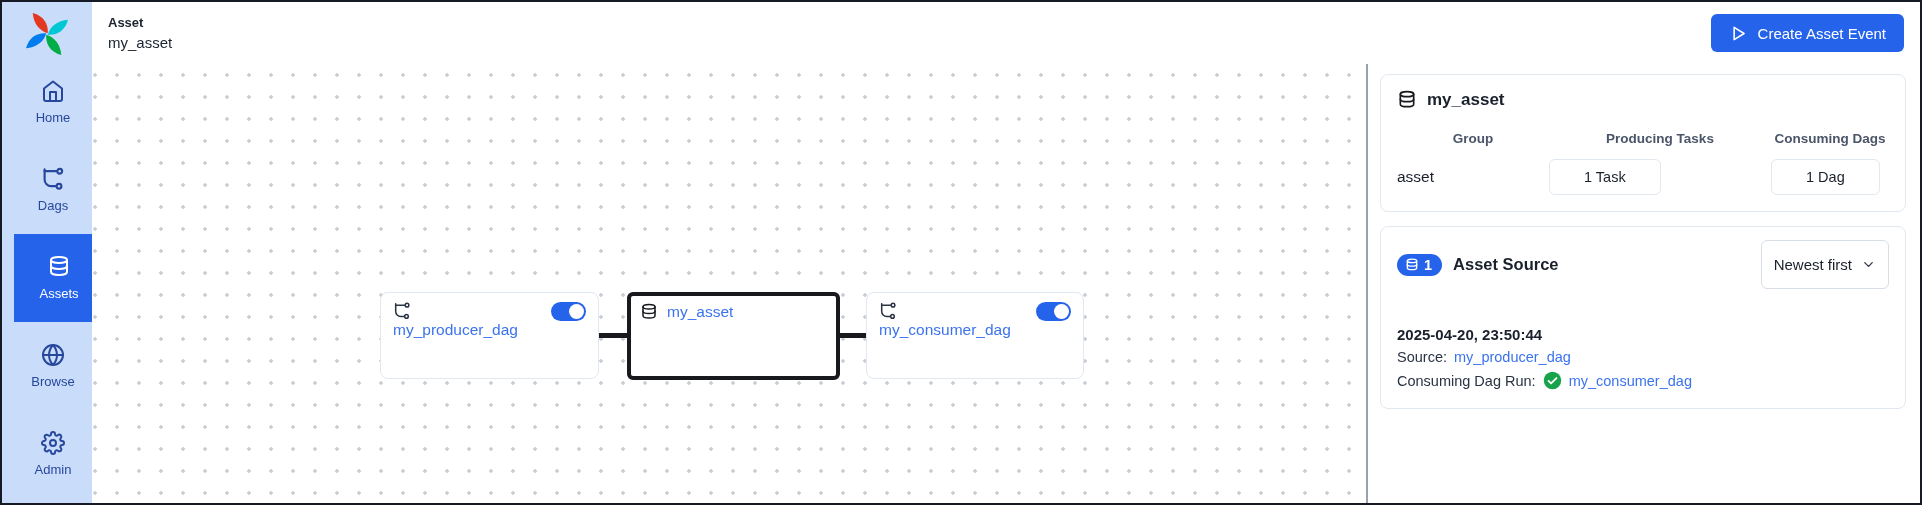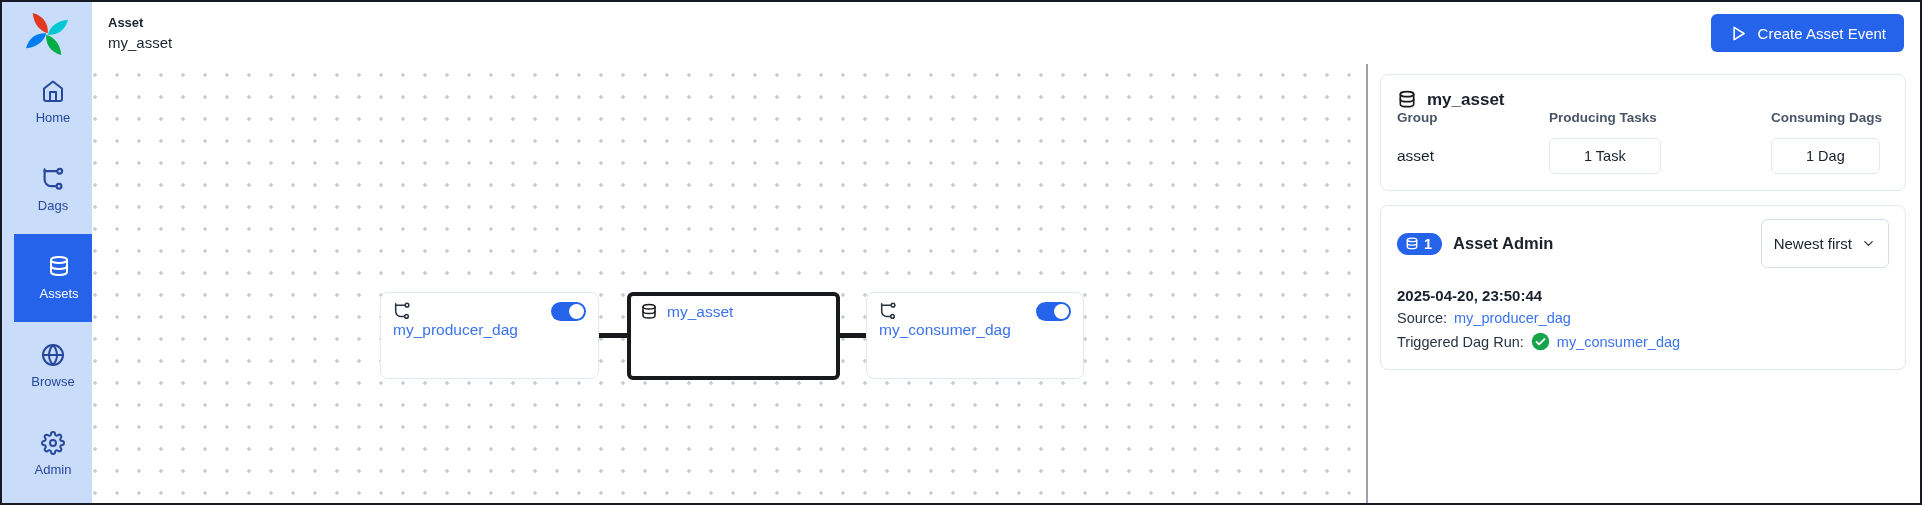--- a/index.html
+++ b/index.html
@@ -47,33 +47,33 @@
   .toggle{width:35px; height:19px; border-radius:10px; background:var(--accent); position:relative; cursor:pointer; flex:0 0 auto;}
   .toggle .knob{position:absolute; right:2px; top:2px; width:15px; height:15px; border-radius:50%; background:#fff;}
 
   
   .panel{flex:0 0 554px; width:554px; border-left:2px solid var(--divider); padding:10px 14px 0 12px; background:#fff; overflow:hidden;}
   .card{border:1px solid var(--node_border); border-radius:8px; background:#fff;}
   .card.details{padding:15px 16px 16px 16px;}
   .details .card-title-row{display:flex; align-items:center; gap:10px;}
   .details .card-title{font-size:17px; font-weight:bold; color:#1a202c;}
   .cols{display:grid; grid-template-columns:152px 222px 1fr;}
-  .cols.labels{}
+  .cols.labels{margin-top:21px;text-align:center;}
   .cols .col-label{font-size:13.5px; font-weight:bold; color:var(--muted);}
   .cols.values{margin-top:13px; align-items:center;}
   .plain-value{font-size:15.5px; color:#1a202c;}
   .chip-btn{display:inline-block; border:1px solid var(--node_border); border-radius:6px; padding:9px 34px; font-size:14.5px; background:#fff; font-family:inherit; cursor:pointer; color:#1a202c;}
   .col-cell{justify-self:start;}
 
   .card.events{margin-top:14px; padding:13px 16px 18px 16px; min-height:138px;}
   .events-header{display:flex; align-items:center; gap:11px;}
   .count-pill{display:flex; align-items:center; gap:5px; background:var(--accent); color:#fff; border-radius:999px; padding:3px 10px 3px 8px; font-size:14.5px; font-weight:bold;}
   .events-title{font-size:16.5px; font-weight:bold; color:#1a202c;}
   .sort-select{display:flex; align-items:center; gap:9px; border:1px solid #d8dee6; border-radius:6px; padding:15px 12px; font-size:15px; color:#1a202c; cursor:pointer; background:#fff;}
-  .event-item{margin-top:19px;}
+  .event-item{margin-top:37px;}
   .event-ts{font-size:15px; font-weight:bold; color:#1a202c;}
   .event-line{margin-top:6px; font-size:14.5px; color:#2a3342; display:flex; align-items:center; gap:7px;}
   a.link{color:var(--link); text-decoration:none; cursor:pointer;}
   .icon{flex:0 0 auto; display:inline-flex;}
 </style>
 </head>
 <body>
 
 <div class="screen">
 
@@ -244,40 +244,40 @@
             <span class="count-pill">
               <span class="icon">
                 <svg width="14" height="14" viewBox="0 0 24 24" fill="none" stroke="#fff" stroke-width="2.4" stroke-linecap="round" stroke-linejoin="round">
                     <ellipse cx="12" cy="5" rx="8" ry="3"></ellipse>
                     <path d="M4 5v6c0 1.7 3.6 3 8 3s8-1.3 8-3V5"></path>
                     <path d="M4 11v6c0 1.7 3.6 3 8 3s8-1.3 8-3v-6"></path>
                   </svg>
               </span>
               <span>1</span>
             </span>
-            <span class="events-title">Asset Admin</span>
+            <span class="events-title">Asset Source</span>
             <span class="spacer"></span>
             <div class="sort-select">
               <span>Newest first</span>
               <span class="icon">
                 <svg width="15" height="15" viewBox="0 0 24 24" fill="none" stroke="#2a3342" stroke-width="2" stroke-linecap="round" stroke-linejoin="round">
                     <path d="M6 9l6 6 6-6"></path>
                   </svg>
               </span>
             </div>
           </div>
 
           <div class="event-item">
             <div class="event-ts">2025-04-20, 23:50:44</div>
             <div class="event-line">
               <span>Source:</span>
               <a class="link">my_producer_dag</a>
             </div>
             <div class="event-line">
-              <span>Triggered Dag Run:</span>
+              <span>Consuming Dag Run:</span>
               <span class="icon">
                 <svg width="19" height="19" viewBox="0 0 24 24">
                     <circle cx="12" cy="12" r="11" fill="#16a34a"></circle>
                     <path d="M7 12.5l3.2 3.2L17 9" fill="none" stroke="#fff" stroke-width="2.4" stroke-linecap="round" stroke-linejoin="round"></path>
                   </svg>
               </span>
               <a class="link">my_consumer_dag</a>
             </div>
           </div>
         </div>

